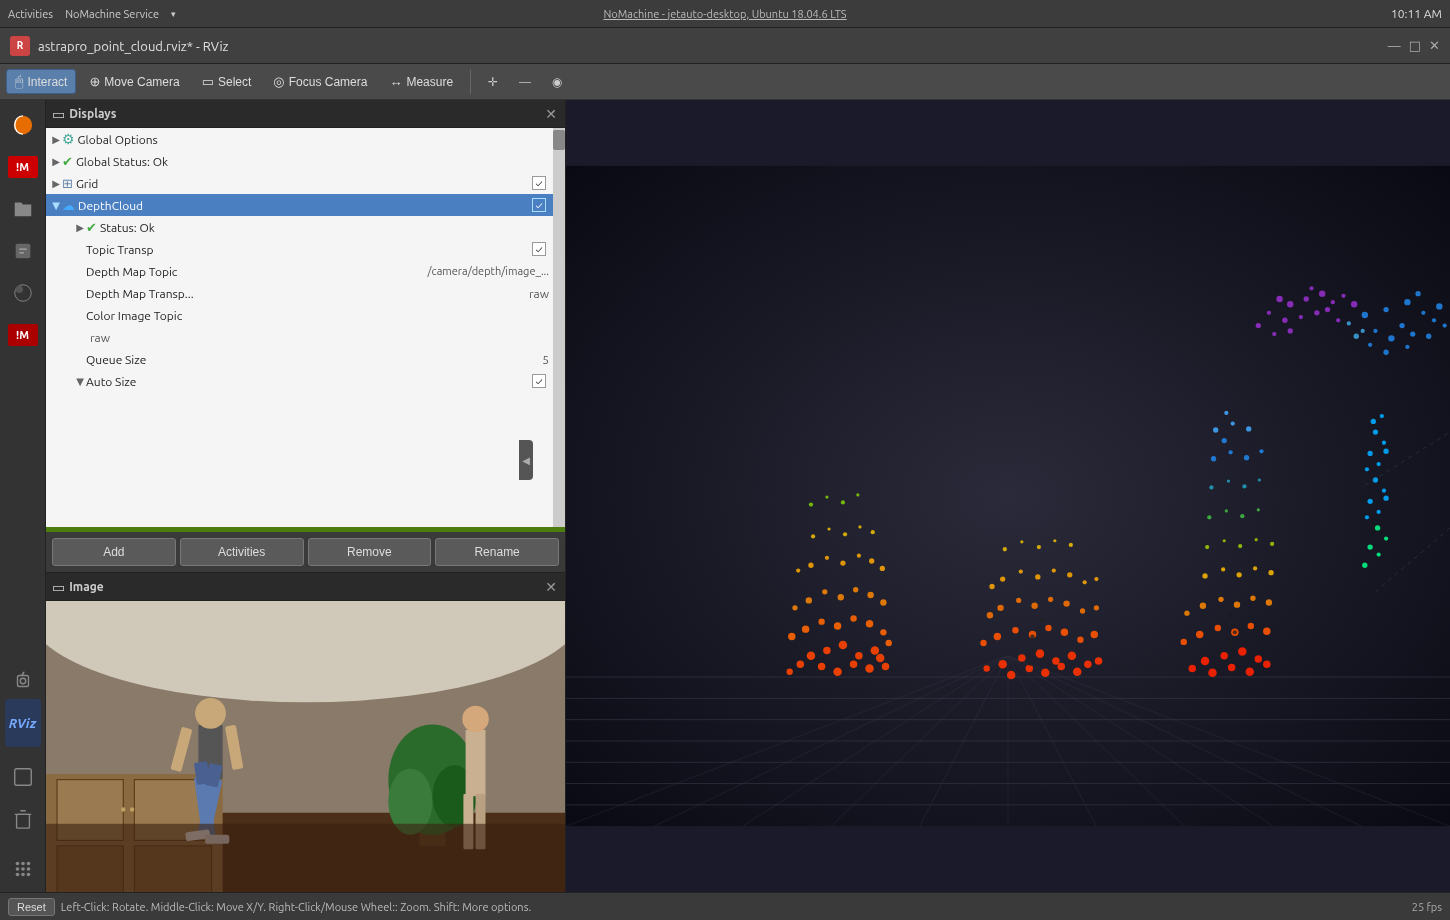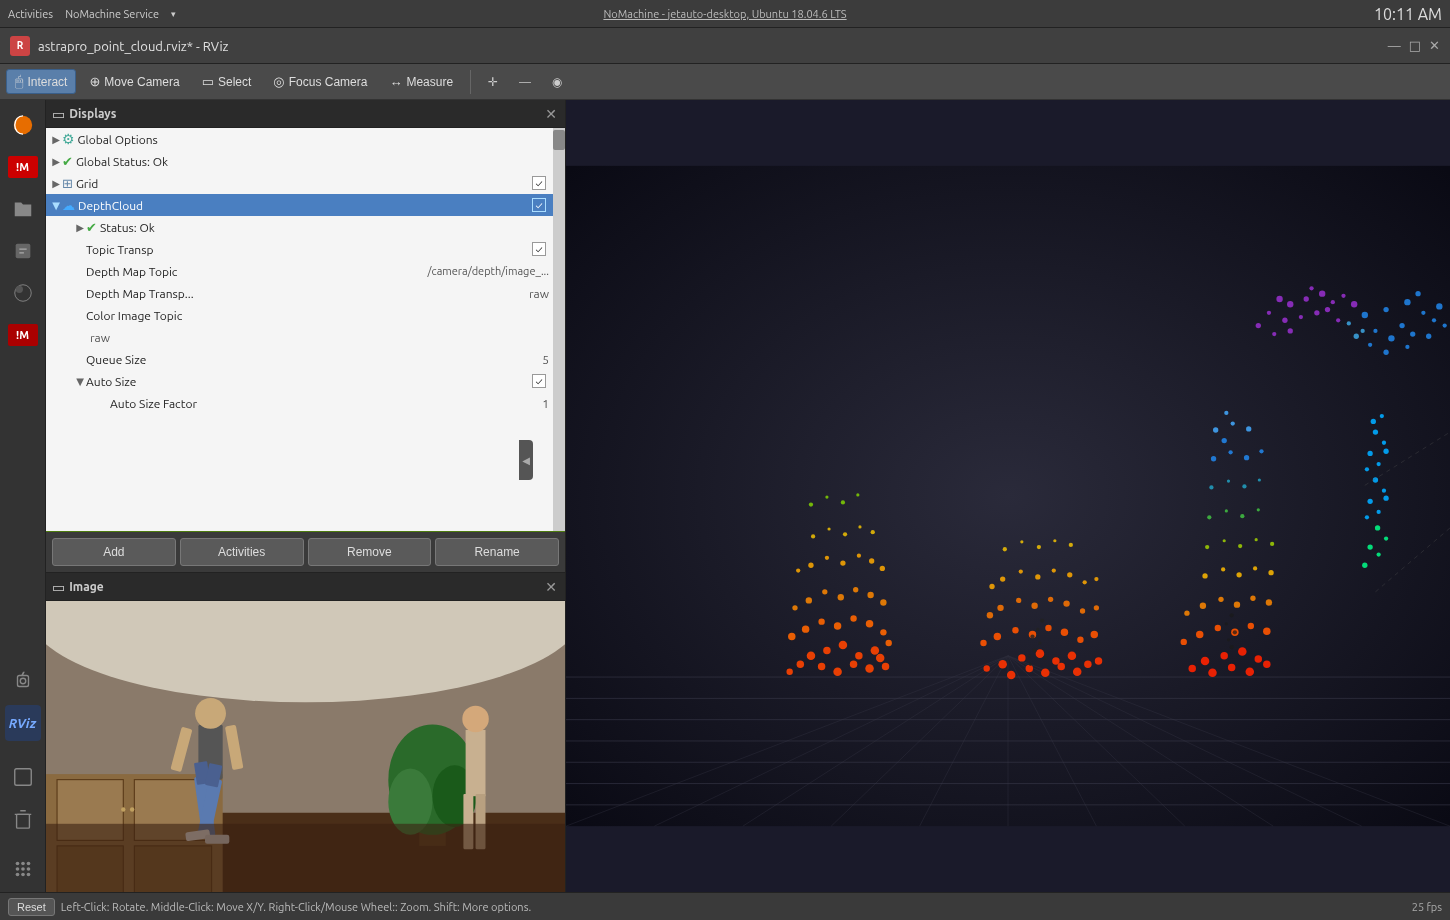--- a/index.html
+++ b/index.html
@@ -181,21 +181,21 @@
     .tree-icon { margin-right: 3px; font-size: 13px; }
     .tree-label { flex: 1; }
     .tree-value { color: #555; padding-left: 4px; }
 
     
     .panel-buttons {
       display: flex;
       padding: 6px;
       gap: 4px;
       background: #3a3a3a;
-      border-top: 1px solid #4d7c0f;
+      border-top: 5px solid #4d7c0f;
     }
     .panel-btn {
       flex: 1;
       height: 28px;
       background: #5a5a5a;
       border: 1px solid #777;
       border-radius: 3px;
       color: #ddd;
       cursor: pointer;
       font-size: 12px;
@@ -269,21 +269,21 @@
 <div class="system-bar">
   <div class="system-bar-left">
     <span>Activities</span>
     <span style="display:flex;align-items:center;gap:3px;">NoMachine Service</span>
     <span style="font-size:9px;">▾</span>
   </div>
   <div class="system-bar-center">
     <span>NoMachine - jetauto-desktop, Ubuntu 18.04.6 LTS</span>
   </div>
   <div class="system-bar-right">
-    <span style="font-size:16px;color:#ddd;">10:11 AM</span>
+    <span style="font-size:12px;color:#ddd;">10:11 AM</span>
   </div>
 </div>
 
 <div class="app-titlebar">
   <div class="app-icon">R</div>
   <span style="color:#e0e0e0;">astrapro_point_cloud.rviz* - RViz</span>
   <div style="margin-left:auto;display:flex;gap:8px;">
     <span style="cursor:pointer;color:#aaa;">—</span>
     <span style="cursor:pointer;color:#aaa;">□</span>
     <span style="cursor:pointer;color:#aaa;">✕</span>
@@ -352,21 +352,21 @@
     </div>
     <div style="flex:1;"></div>
     <div class="sidebar-icon-btn">
       <svg viewBox="0 0 24 24" fill="none">
           <path d="M14 2l-2 4h-2l2-4z" fill="#888"></path>
           <rect x="6" y="6" width="12" height="12" rx="2" stroke="#888" stroke-width="1.5" fill="none"></rect>
           <circle cx="12" cy="12" r="3" stroke="#888" stroke-width="1.5" fill="none"></circle>
         </svg>
     </div>
     <div class="sidebar-icon-btn" style="position:relative;">
-      <div style="width:36px;height:36px;background:#2a3a5a;border-radius:4px;display:flex;align-items:center;justify-content:center;">
+      <div style="width:36px;height:48px;background:#2a3a5a;border-radius:4px;display:flex;align-items:center;justify-content:center;">
         <span style="color:#7af;font-size:13px;font-style:italic;font-weight:bold;">RViz</span>
       </div>
     </div>
     <div style="height:8px;"></div>
     <div class="sidebar-icon-btn">
       <svg viewBox="0 0 24 24" fill="none">
           <rect x="3" y="3" width="18" height="18" rx="2" stroke="#888" stroke-width="1.5"></rect>
         </svg>
     </div>
     <div class="sidebar-icon-btn">
@@ -470,25 +470,20 @@
             <span class="tree-value">5</span>
           </div>
 
           <div class="tree-item">
             <span class="indent" style="width:24px;"></span>
             <span class="tree-arrow">▼</span>
             <span class="tree-label">Auto Size</span>
             <div class="tree-checkbox" style="margin-left:auto;">✓</div>
           </div>
 
-          <div class="tree-item">
-            <span class="indent" style="width:60px;"></span>
-            <span class="tree-label">Auto Size Factor</span>
-            <span class="tree-value">1</span>
-          </div>
 
         </div>
 
         <div style="width:12px;background:#ccc;display:flex;flex-direction:column;align-items:center;">
           <div style="width:12px;height:20px;background:#888;border-radius:2px;margin-top:2px;"></div>
         </div>
       </div>
 
       <div class="panel-buttons">
         <button class="panel-btn">Add</button>

